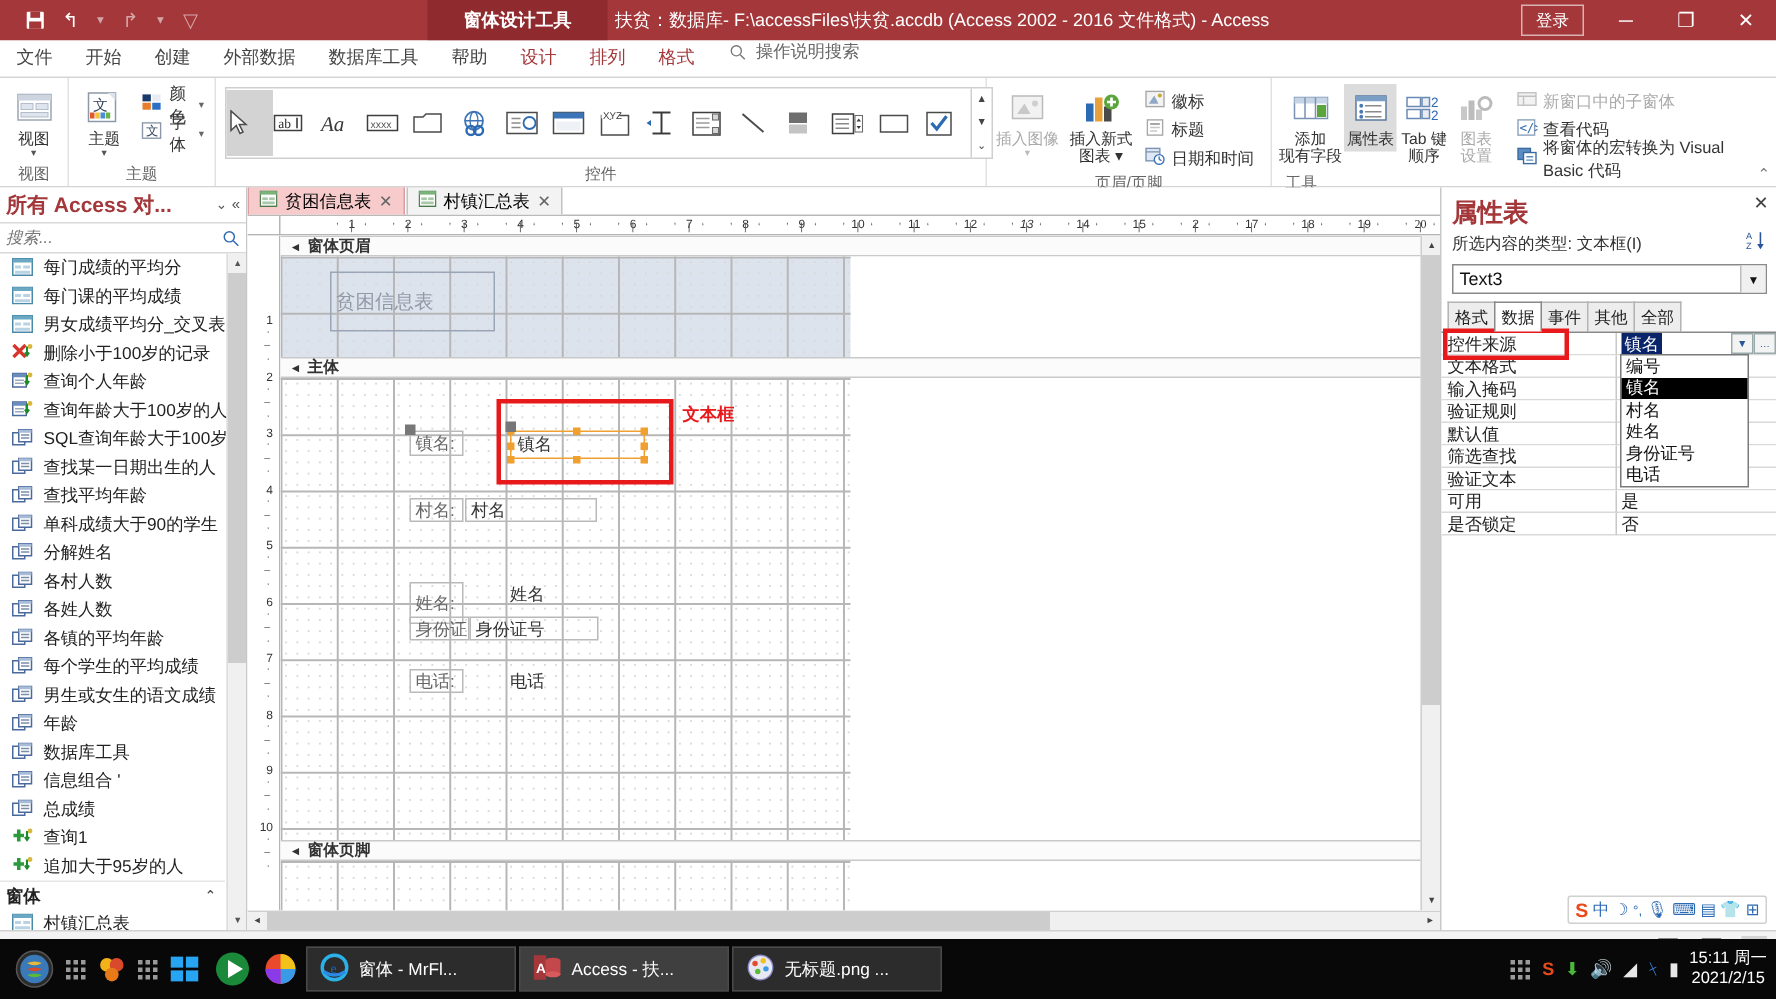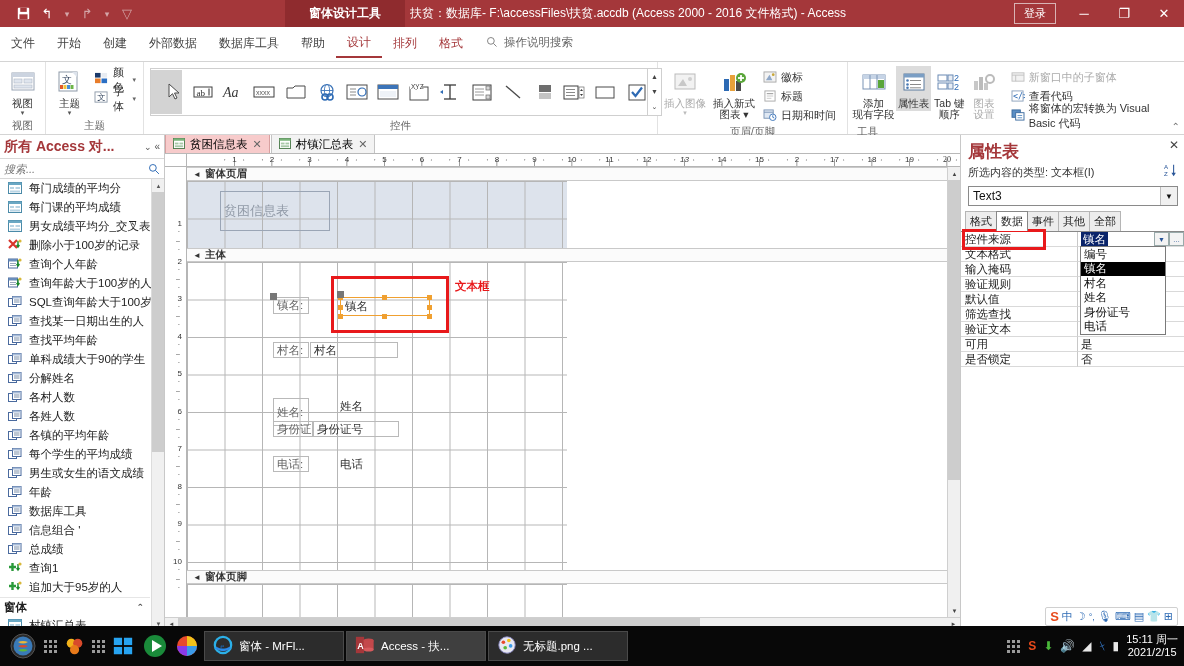--- a/index.html
+++ b/index.html
@@ -39,21 +39,21 @@
     border: 1px solid #d9b3b4; padding: 2px 9px; font-size: 11px; margin-right: 8px;
     color: #fff; cursor: pointer;
   }
   .wbtn {
     width: 40px; height: 27px; display: flex; align-items: center; justify-content: center;
     font-size: 13px; color: #fff; cursor: pointer;
   }
 
   
   .ribbon-tabs {
-    height: 35px; background: #fff; display: flex; align-items: center;
+    height: 25px; background: #fff; display: flex; align-items: flex-start;
     border-bottom: 1px solid #d4d4d4; position: relative;
   }
   .rtab {
     padding: 3px 11px 5px; font-size: 12px; color: #444; cursor: pointer; white-space: nowrap;
   }
   .rtab.ctx { color: #a4373a; }
   .rtab.active {
     color: #a4373a; border-bottom: 2px solid #a4373a; font-weight: normal;
   }
   .tellme { display: flex; align-items: center; gap: 6px; margin-left: 12px; padding-bottom: 4px; color: #666; font-size: 11.5px; cursor: text; }
@@ -80,21 +80,21 @@
   }
   .smbtn.disabled { color: #aaa; }
   .col { display: flex; flex-direction: column; }
 
   
   .ctrl-gallery {
     border: 1px solid #cfcfcf; display: flex; align-items: center; height: 48px;
     margin: 2px 0 0 3px; background: #fff;
   }
   .ctrl-cell {
-    width: 31px; height: 44px; display: flex; align-items: center; justify-content: flex-end; cursor: pointer;
+    width: 31px; height: 44px; display: flex; align-items: center; justify-content: flex-start; cursor: pointer;
   }
   .ctrl-cell.sel { background: #d3d3d3; }
   .gal-scroll { display: flex; flex-direction: column; width: 14px; height: 46px; border-left: 1px solid #cfcfcf; }
   .gal-scroll div { flex: 1; display: flex; align-items: center; justify-content: center; font-size: 7px; color: #444; cursor: pointer; }
 
   .collapse-ribbon { position: absolute; right: 4px; bottom: 2px; font-size: 10px; color: #777; cursor: pointer; }
 
   
   .main { display: flex; height: 495px; position: relative; }
 
@@ -291,21 +291,21 @@
           <rect x="3" y="9" width="10" height="6" fill="#a4373a"></rect>
         </svg>
     </div>
     <div class="qat-btn">↰</div>
     <div class="qat-btn sm dim">▾</div>
     <div class="qat-btn dim">↱</div>
     <div class="qat-btn sm dim">▾</div>
     <div class="qat-btn dim">▽</div>
   </div>
   <div class="ctx-tab">窗体设计工具</div>
-  <div class="win-title">扶贫：数据库- F:\accessFiles\扶贫.accdb (Access 2000 - 2016 文件格式)  -  Access</div>
+  <div class="win-title">扶贫：数据库- F:\accessFiles\扶贫.accdb (Access 2002 - 2016 文件格式)  -  Access</div>
   <div class="win-right">
     <div class="signin">登录</div>
     <div class="wbtn">─</div>
     <div class="wbtn">❐</div>
     <div class="wbtn close">✕</div>
   </div>
 </div>
 
 <div class="ribbon-tabs">
   <div class="rtab">文件</div>

